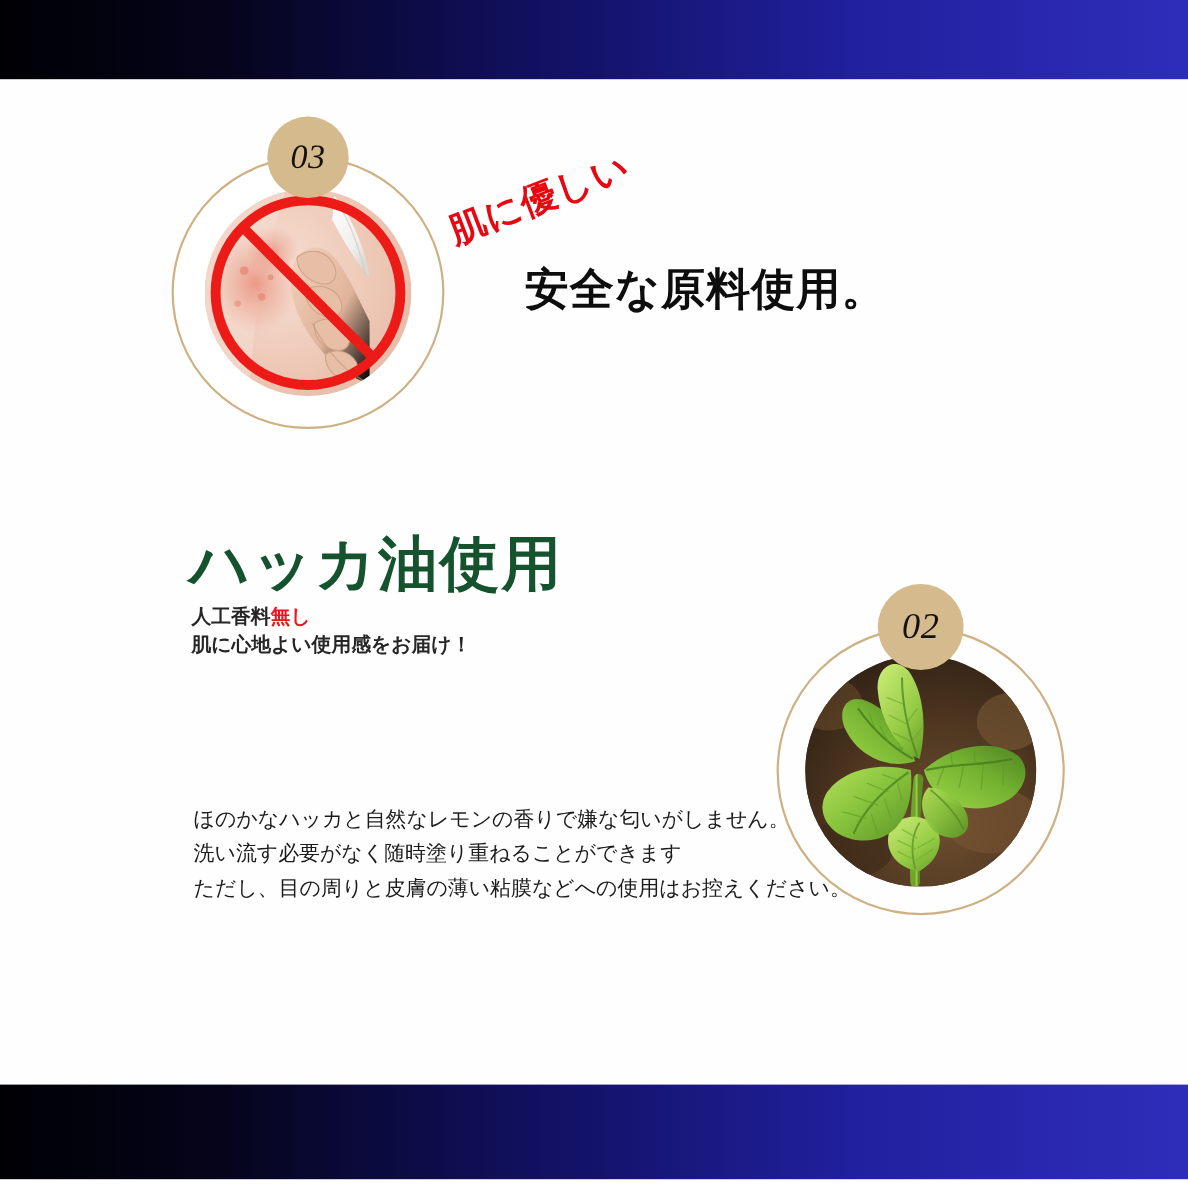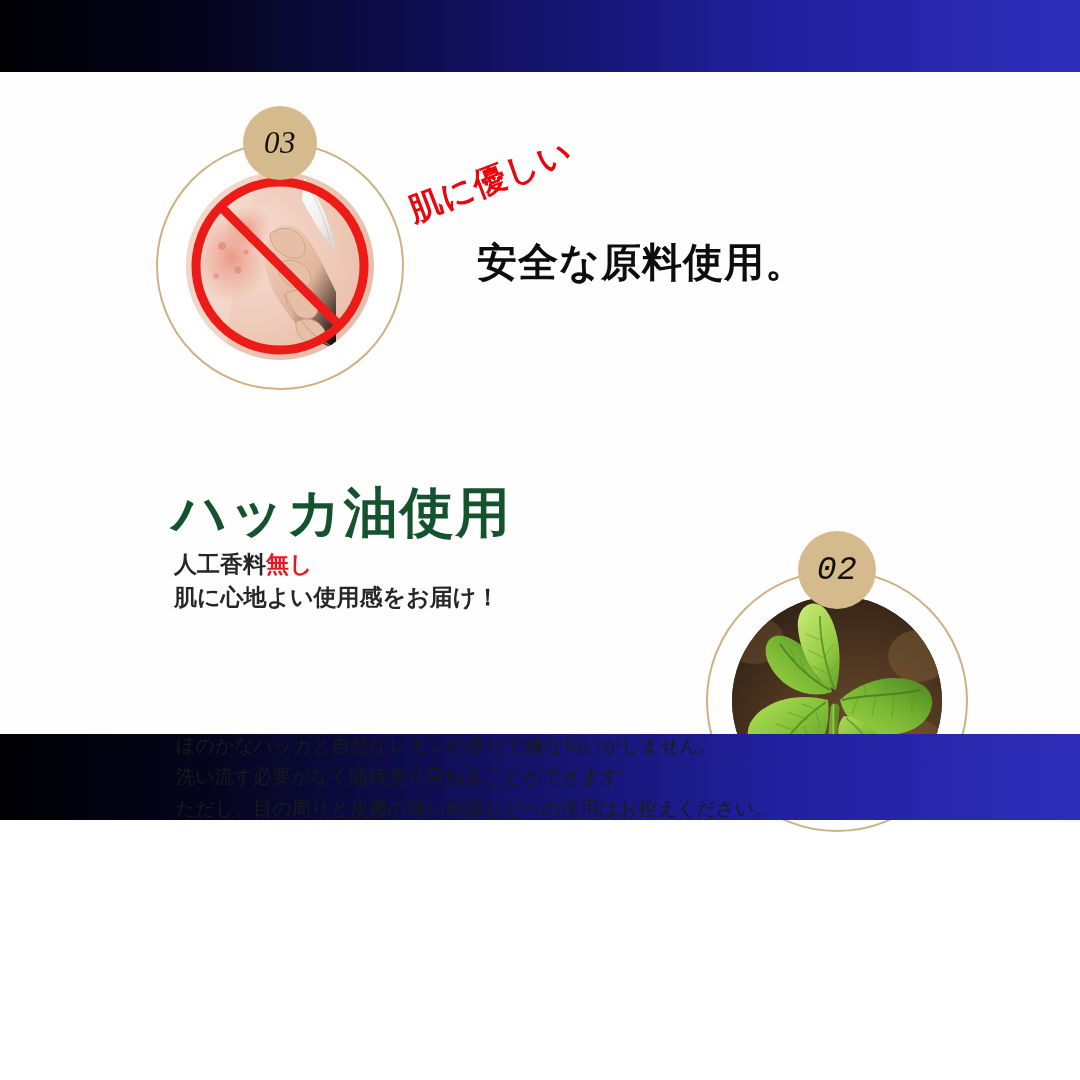--- a/index.html
+++ b/index.html
@@ -7,21 +7,21 @@
 
   html, body {
     width:1080px; height:1080px;
     font-family:"Liberation Sans","DejaVu Sans",sans-serif;
     background:#ffffff;
     overflow:hidden;
   }
 
   #page {
     position:relative;
-    width:1080px; height:820px;
+    width:1080px; height:1072px;
     background:#fefefe;
   }
 
   
   .bar {
     position:absolute; left:0; width:1080px;
     background:linear-gradient(90deg,#000004 0%,#05041a 18%,#111060 45%,#21209e 72%,#2e2dba 100%);
   }
   #bar-top    { top:0;   height:72px; }
   #bar-bottom { bottom:0; height:86px; }
@@ -85,21 +85,21 @@
     position:absolute; left:172px; top:477px;
     font-size:54px; font-weight:bold;
     color:#14532d;
     letter-spacing:2px;
     white-space:nowrap;
   }
 
   
   #lead {
     position:absolute; left:174px; top:548px;
-    font-size:23px; font-weight:bold;
+    font-size:18px; font-weight:bold;
     color:#262626;
     line-height:1.42;
     white-space:nowrap;
   }
   #lead .hl { color:#e8171f; }
 
   
   .para {
     position:absolute; left:176px;
     font-size:19px;
@@ -133,21 +133,21 @@
 
   #badge-02 {
     position:absolute; left:50%; top:-39px;
     transform:translateX(-50%);
     width:78px; height:78px;
     border-radius:50%;
     background:#d4ba8c;
     display:flex; align-items:center; justify-content:center;
     z-index:4;
   }
-  #badge-02 .badge-num { font-size:33px;font-family:Liberation Mono, monospace; }
+  #badge-02 .badge-num { font-size:33px; }
 </style>
 </head>
 <body>
 
 <div id="page">
 
   <div class="bar" id="bar-top"></div>
 
   <div id="block-03">
 

